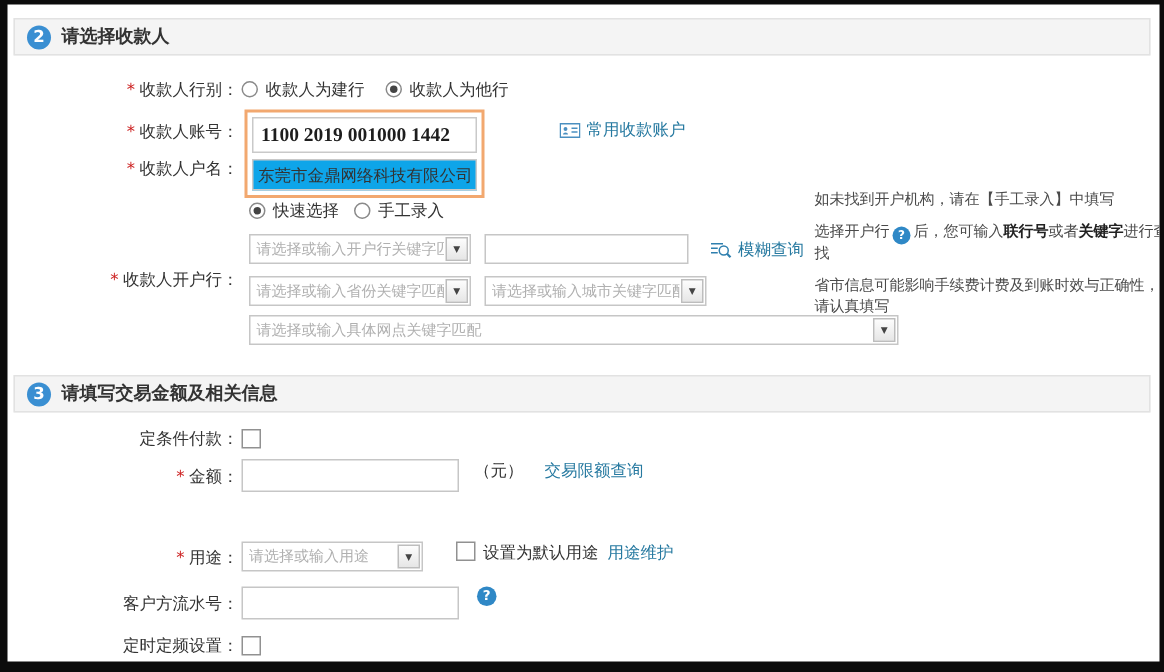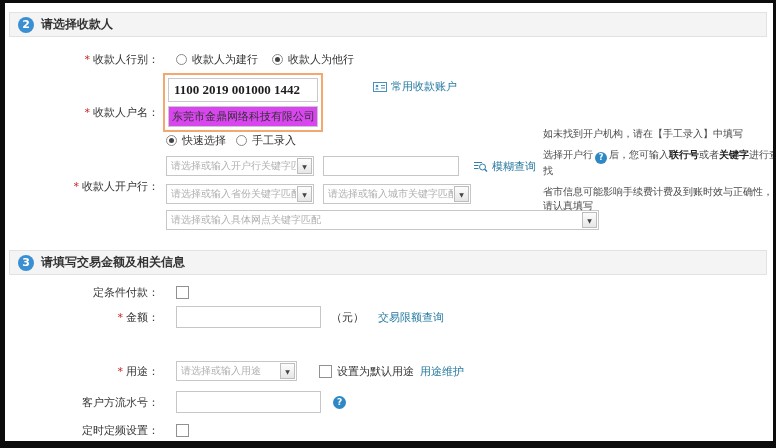--- a/index.html
+++ b/index.html
@@ -16,21 +16,21 @@
   .badge{
     display:inline-flex;align-items:center;justify-content:center;
     width:16px;height:16px;border-radius:50%;background:#3a8fd2;color:#fff;
     font-size:11px;font-weight:bold;margin:0 7px 0 8px;flex:0 0 auto;
   }
   .sec-title{font-size:12px;font-weight:bold;color:#333;}
   
   .row{position:absolute;left:4px;display:flex;align-items:center;height:22px;}
   .lbl{width:150px;text-align:right;color:#333;font-size:11px;white-space:nowrap;}
   .req{color:#cc2222;margin-right:3px;font-size:11px;}
-  .content{display:flex;align-items:center;margin-left:17px;}
+  .content{display:flex;align-items:flex-start;margin-left:2px;}
   .crow{position:absolute;left:161px;display:flex;align-items:center;height:22px;}
   
   .radio-wrap{display:inline-flex;align-items:center;margin-right:14px;cursor:default;}
   .radio{
     width:11px;height:11px;border-radius:50%;border:1px solid #8a8a8a;background:#fff;
     display:inline-block;margin-right:5px;box-sizing:border-box;position:relative;flex:0 0 auto;
   }
   .radio.checked::after{
     content:"";position:absolute;left:2px;top:2px;width:5px;height:5px;border-radius:50%;background:#444;
   }
@@ -48,21 +48,21 @@
     border:2px solid #f2a86f;padding:3px;background:#fff;
   }
   .acct-input{
     display:block;width:150px;height:21px;box-sizing:border-box;border:1px solid #c9c9c9;
     font-family:"Liberation Serif",serif;font-weight:bold;font-size:13px;color:#1d1d1d;
     padding:11px 5px;margin:0 0 4px 0;outline:none;background:#fff;
   }
   .name-input{
     display:block;width:150px;height:21px;box-sizing:border-box;border:1px solid #c9c9c9;
     font-family:"DejaVu Sans",sans-serif;font-size:11px;color:#333;padding:0 3px;margin:0;
-    outline:none;background:#d946ef;text-align:right;
+    outline:none;background:#0ea5e9;text-align:right;
   }
   
   .dd{
     display:flex;align-items:center;box-sizing:border-box;height:20px;border:1px solid #c6c6c6;
     background:#fff;
   }
   .dd-text{
     flex:1;font-size:10px;color:#b0b0b0;padding:0 4px;white-space:nowrap;overflow:hidden;
   }
   .dd-arrow{
@@ -104,20 +104,23 @@
         <span class="radio"></span>
         <span>收款人为建行</span>
       </span>
       <span class="radio-wrap">
         <span class="radio checked"></span>
         <span>收款人为他行</span>
       </span>
     </div>
   </div>
 
+  <div class="row" style="top:73px">
+    <div class="lbl"><span class="req">*</span><span>收款人账号：</span></div>
+  </div>
   <div class="row" style="top:98px">
     <div class="lbl"><span class="req">*</span><span>收款人户名：</span></div>
   </div>
 
   <div class="orange-group">
     <input class="acct-input" type="text" value="1100 2019 001000 1442" style="">
     <input class="name-input" type="text" value="东莞市金鼎网络科技有限公司" style="">
   </div>
 
   <div class="linkline" style="left:322px;top:76px">

